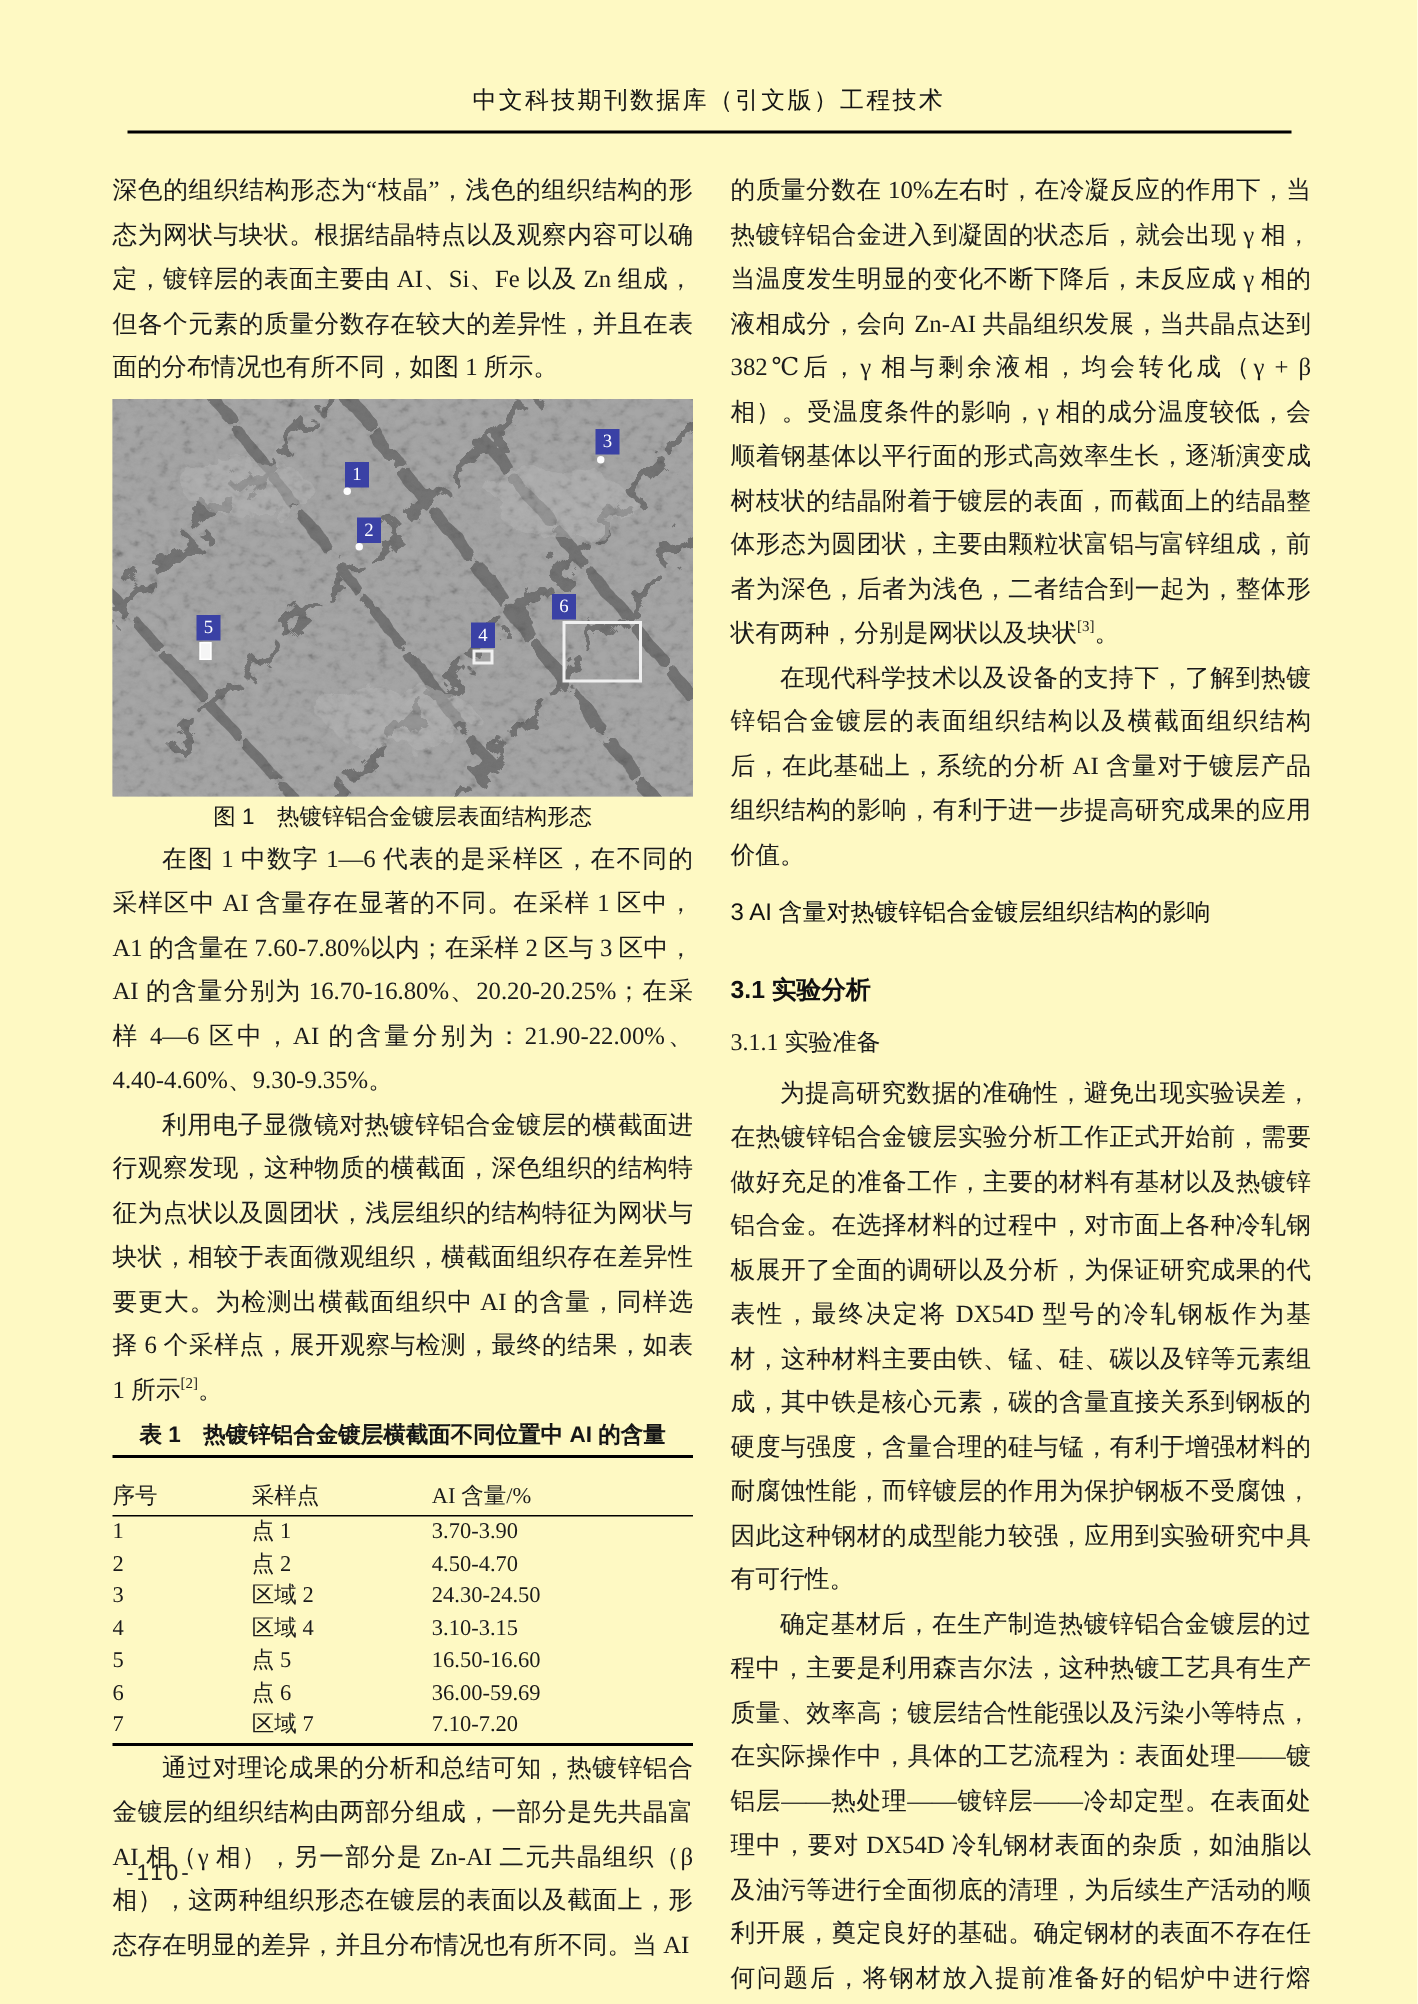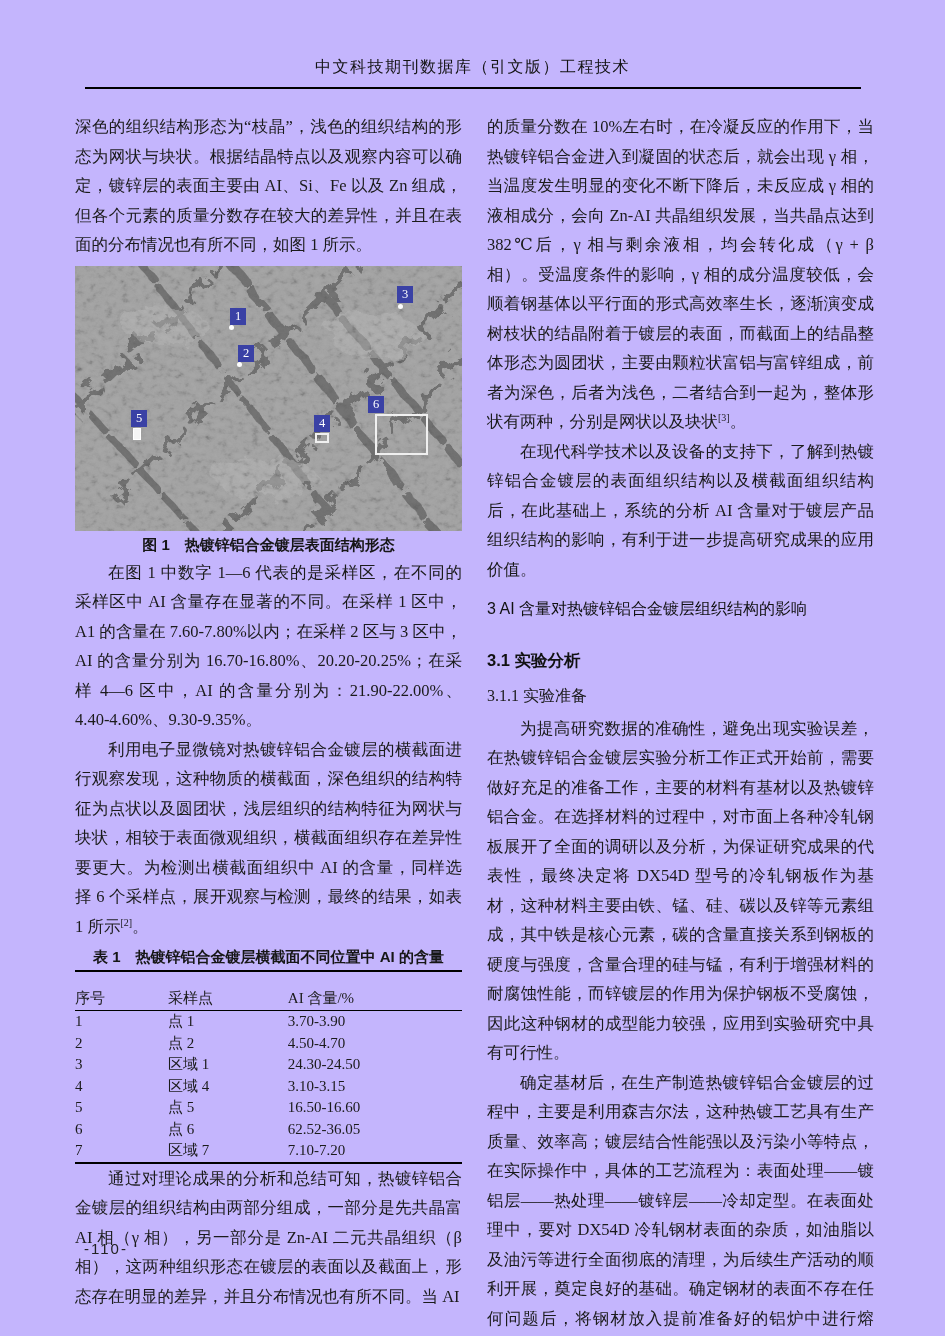--- a/index.html
+++ b/index.html
@@ -1,16 +1,16 @@
 <!DOCTYPE html>
 <html><head>
 <meta charset="utf-8">
 <style>
   html,body{margin:0;padding:0;background:#ffffff;}
-  .page{position:relative;width:945px;height:1336px;background:#c4b5fd;overflow:hidden;
+  .page{position:relative;width:945px;height:1336px;background:#fef9c3;overflow:hidden;
         font-family:"Liberation Serif","DejaVu Serif",serif;color:#1b1b1b;}
 
   .journal-header{position:absolute;top:57px;left:0;width:100%;text-align:center;
         font-size:16px;letter-spacing:1.5px;color:#141414;}
   .header-rule{position:absolute;top:87px;left:85px;width:776px;height:2px;background:#000;}
 
   .col{position:absolute;top:112px;width:387px;text-align:justify;font-size:16.5px;
        line-height:29.5px;color:#1b1b1b;}
   .col-left{left:75px;}
   .col-right{left:487px;}
@@ -20,21 +20,21 @@
 
   .figure{position:relative;width:387px;height:265px;margin:6px 0 0 0;background:#a6a6a6;}
   .figure svg{display:block;}
   .m-label{position:absolute;width:16px;height:17px;background:#3a41a5;color:#fff;
         font-size:12.5px;line-height:17px;text-align:center;
         font-family:"Liberation Serif",serif;}
   .m-dot{position:absolute;width:5px;height:5px;border-radius:50%;background:#fdfdfd;}
   .m-rect{position:absolute;border:2px solid #f0f0f0;}
   .m-rect.solid{background:#f5f5f5;border:1px solid #fff;}
 
-  .fig-caption{text-align:center;font-weight:bold;font-size:15px;line-height:26px;
+  .fig-caption{text-align:center;font-weight:normal;font-size:15px;line-height:26px;
         margin:1px 0 0 0;font-family:"Liberation Sans","DejaVu Sans",sans-serif;color:#161616;}
 
   .tbl-title{text-align:center;font-weight:bold;font-size:15px;line-height:22px;margin:5px 0 2px 0;
         font-family:"Liberation Sans","DejaVu Sans",sans-serif;color:#161616;}
   table.al-table{width:100%;border-collapse:collapse;font-size:15px;
         border-top:2.5px solid #000;border-bottom:2.5px solid #000;}
   table.al-table th{font-weight:normal;text-align:left;padding:17px 0 2px 0;line-height:19px;
         border-bottom:1.5px solid #000;}
   table.al-table td{text-align:left;padding:1px 0;line-height:19.5px;}
   .c1{width:24%;} .c2{width:31%;} .c3{width:45%;margin-top:15px;}
@@ -132,37 +132,37 @@
             <td>点 1</td>
             <td>3.70-3.90</td>
           </tr>
         <tr>
             <td>2</td>
             <td>点 2</td>
             <td>4.50-4.70</td>
           </tr>
         <tr>
             <td>3</td>
-            <td>区域 1</td>
+            <td>区域 2</td>
             <td>24.30-24.50</td>
           </tr>
         <tr>
             <td>4</td>
             <td>区域 4</td>
             <td>3.10-3.15</td>
           </tr>
         <tr>
             <td>5</td>
             <td>点 5</td>
             <td>16.50-16.60</td>
           </tr>
         <tr>
             <td>6</td>
             <td>点 6</td>
-            <td>62.52-36.05</td>
+            <td>36.00-59.69</td>
           </tr>
         <tr>
             <td>7</td>
             <td>区域 7</td>
             <td>7.10-7.20</td>
           </tr>
       </tbody>
     </table>
 
     <p class="body indent">通过对理论成果的分析和总结可知，热镀锌铝合金镀层的组织结构由两部分组成，一部分是先共晶富 AI 相（γ 相），另一部分是 Zn-AI 二元共晶组织（β 相），这两种组织形态在镀层的表面以及截面上，形态存在明显的差异，并且分布情况也有所不同。当 AI</p>

